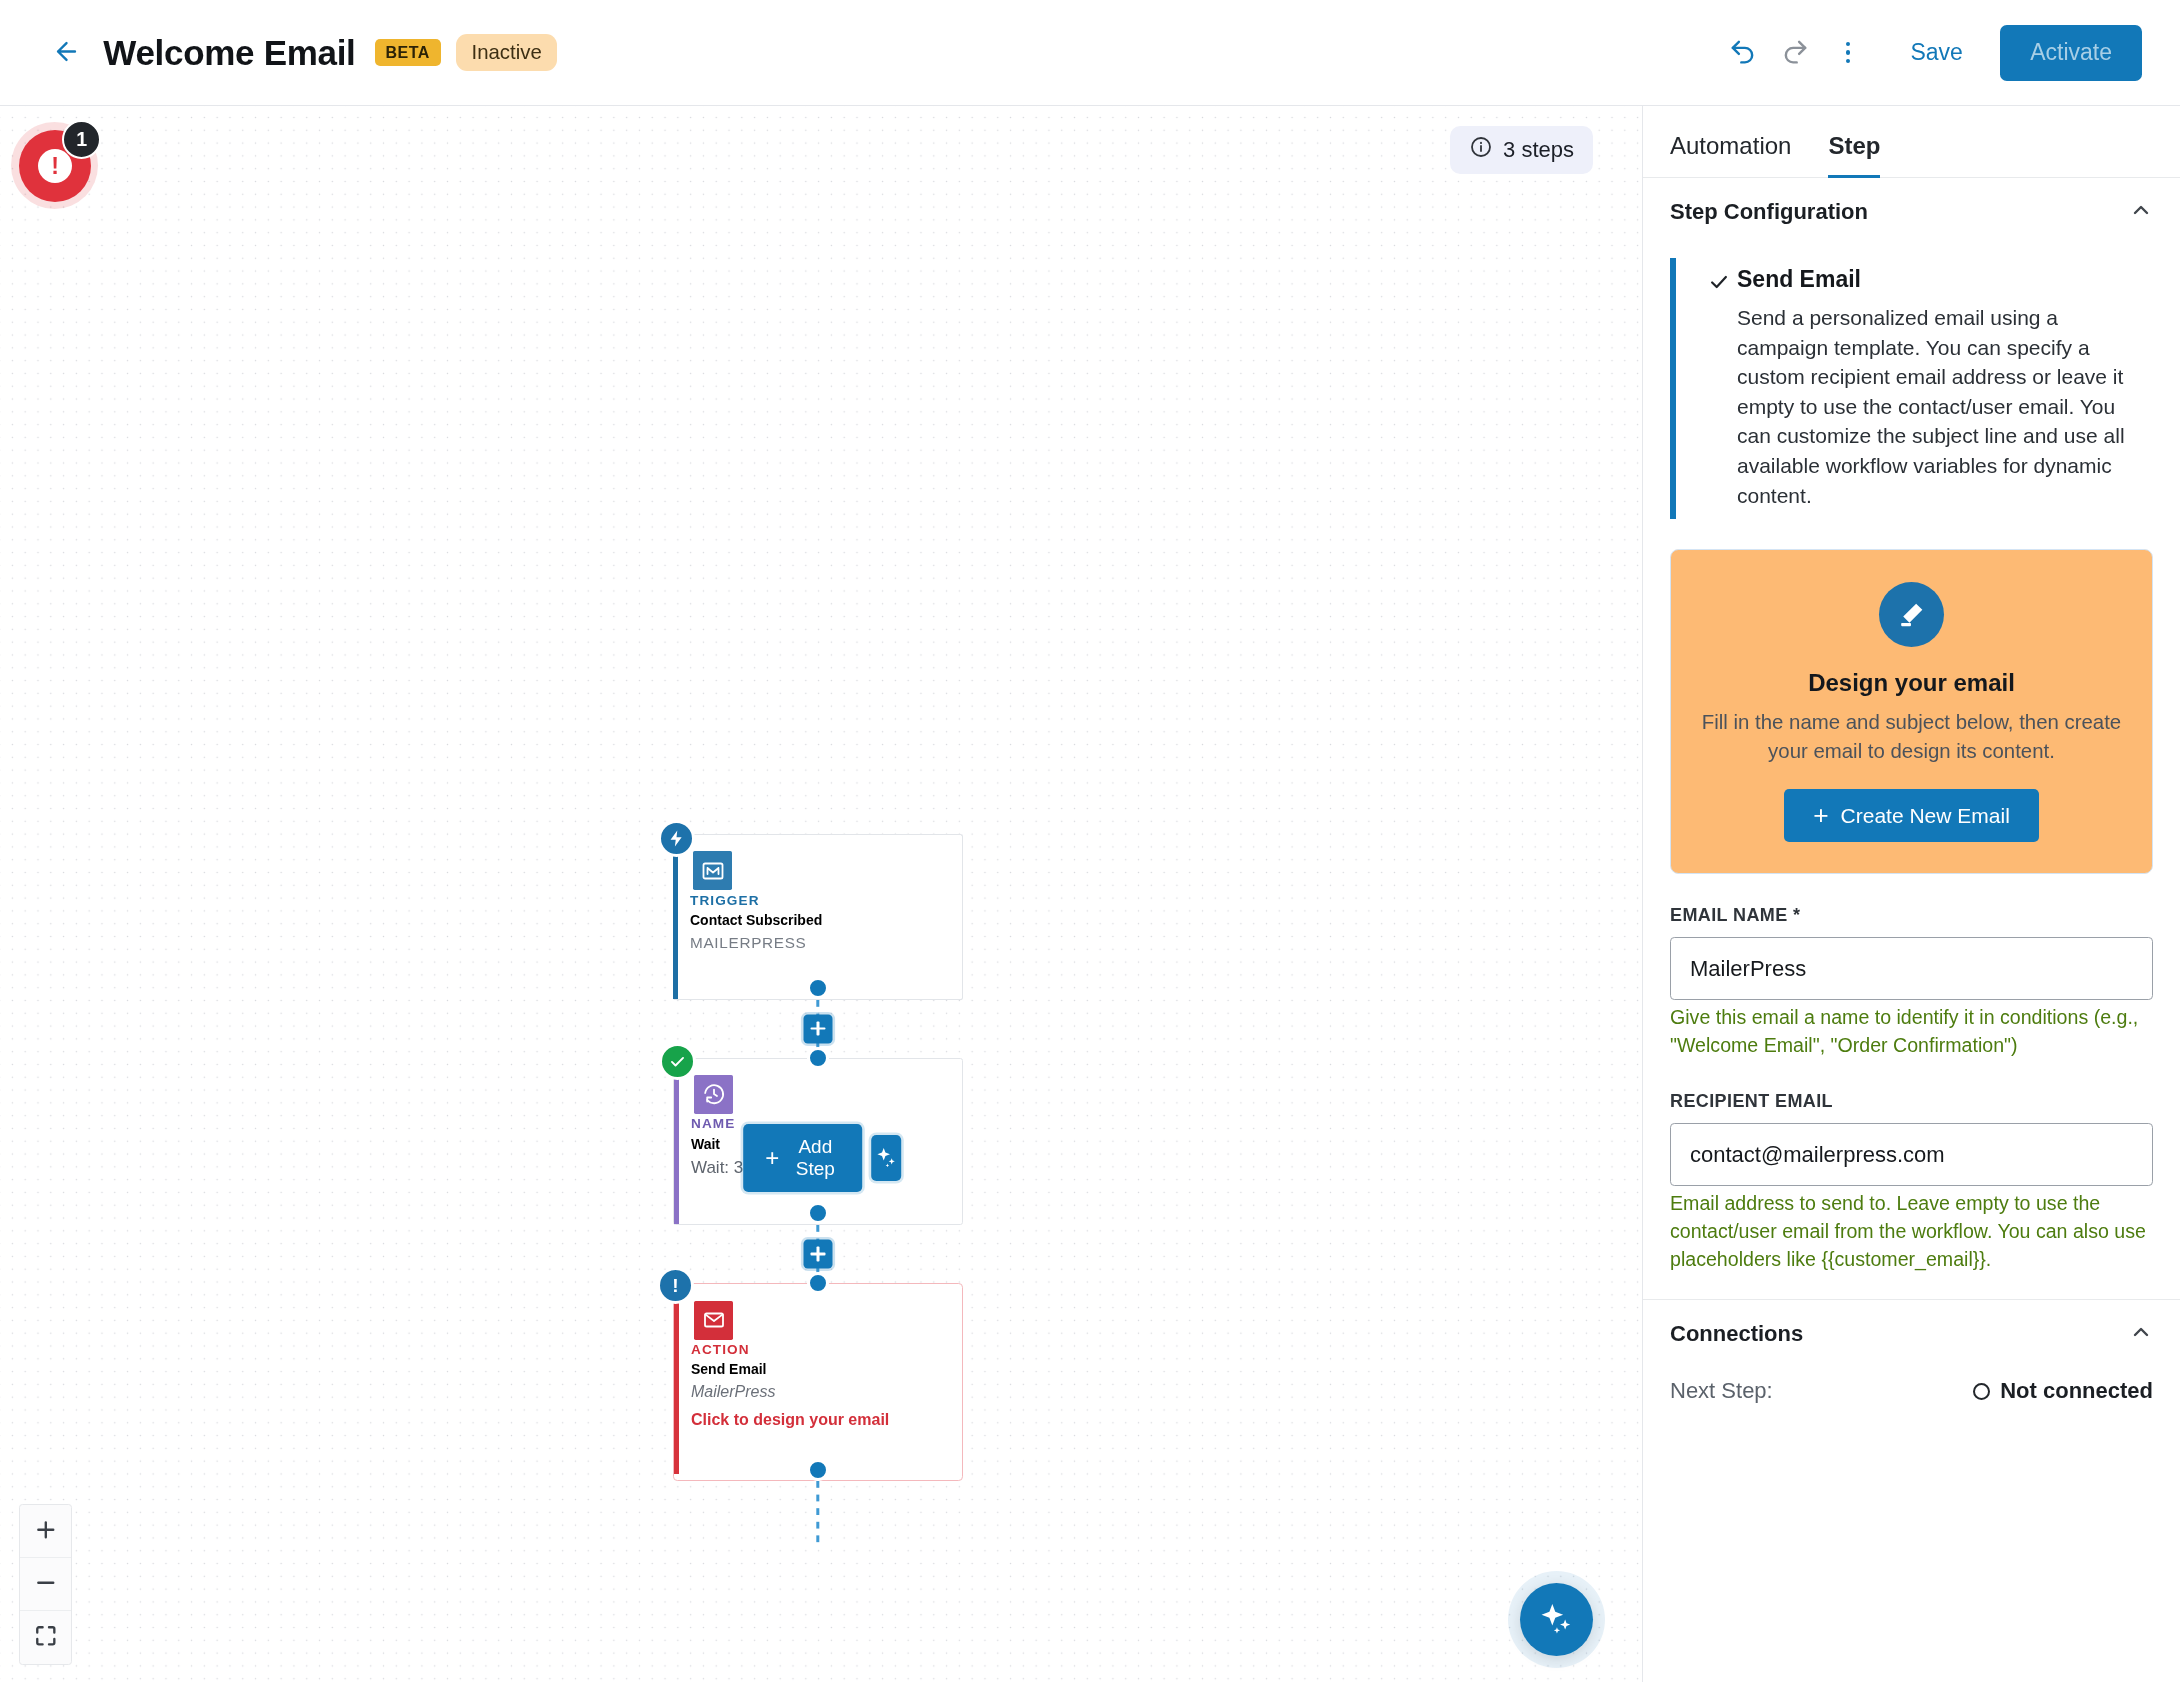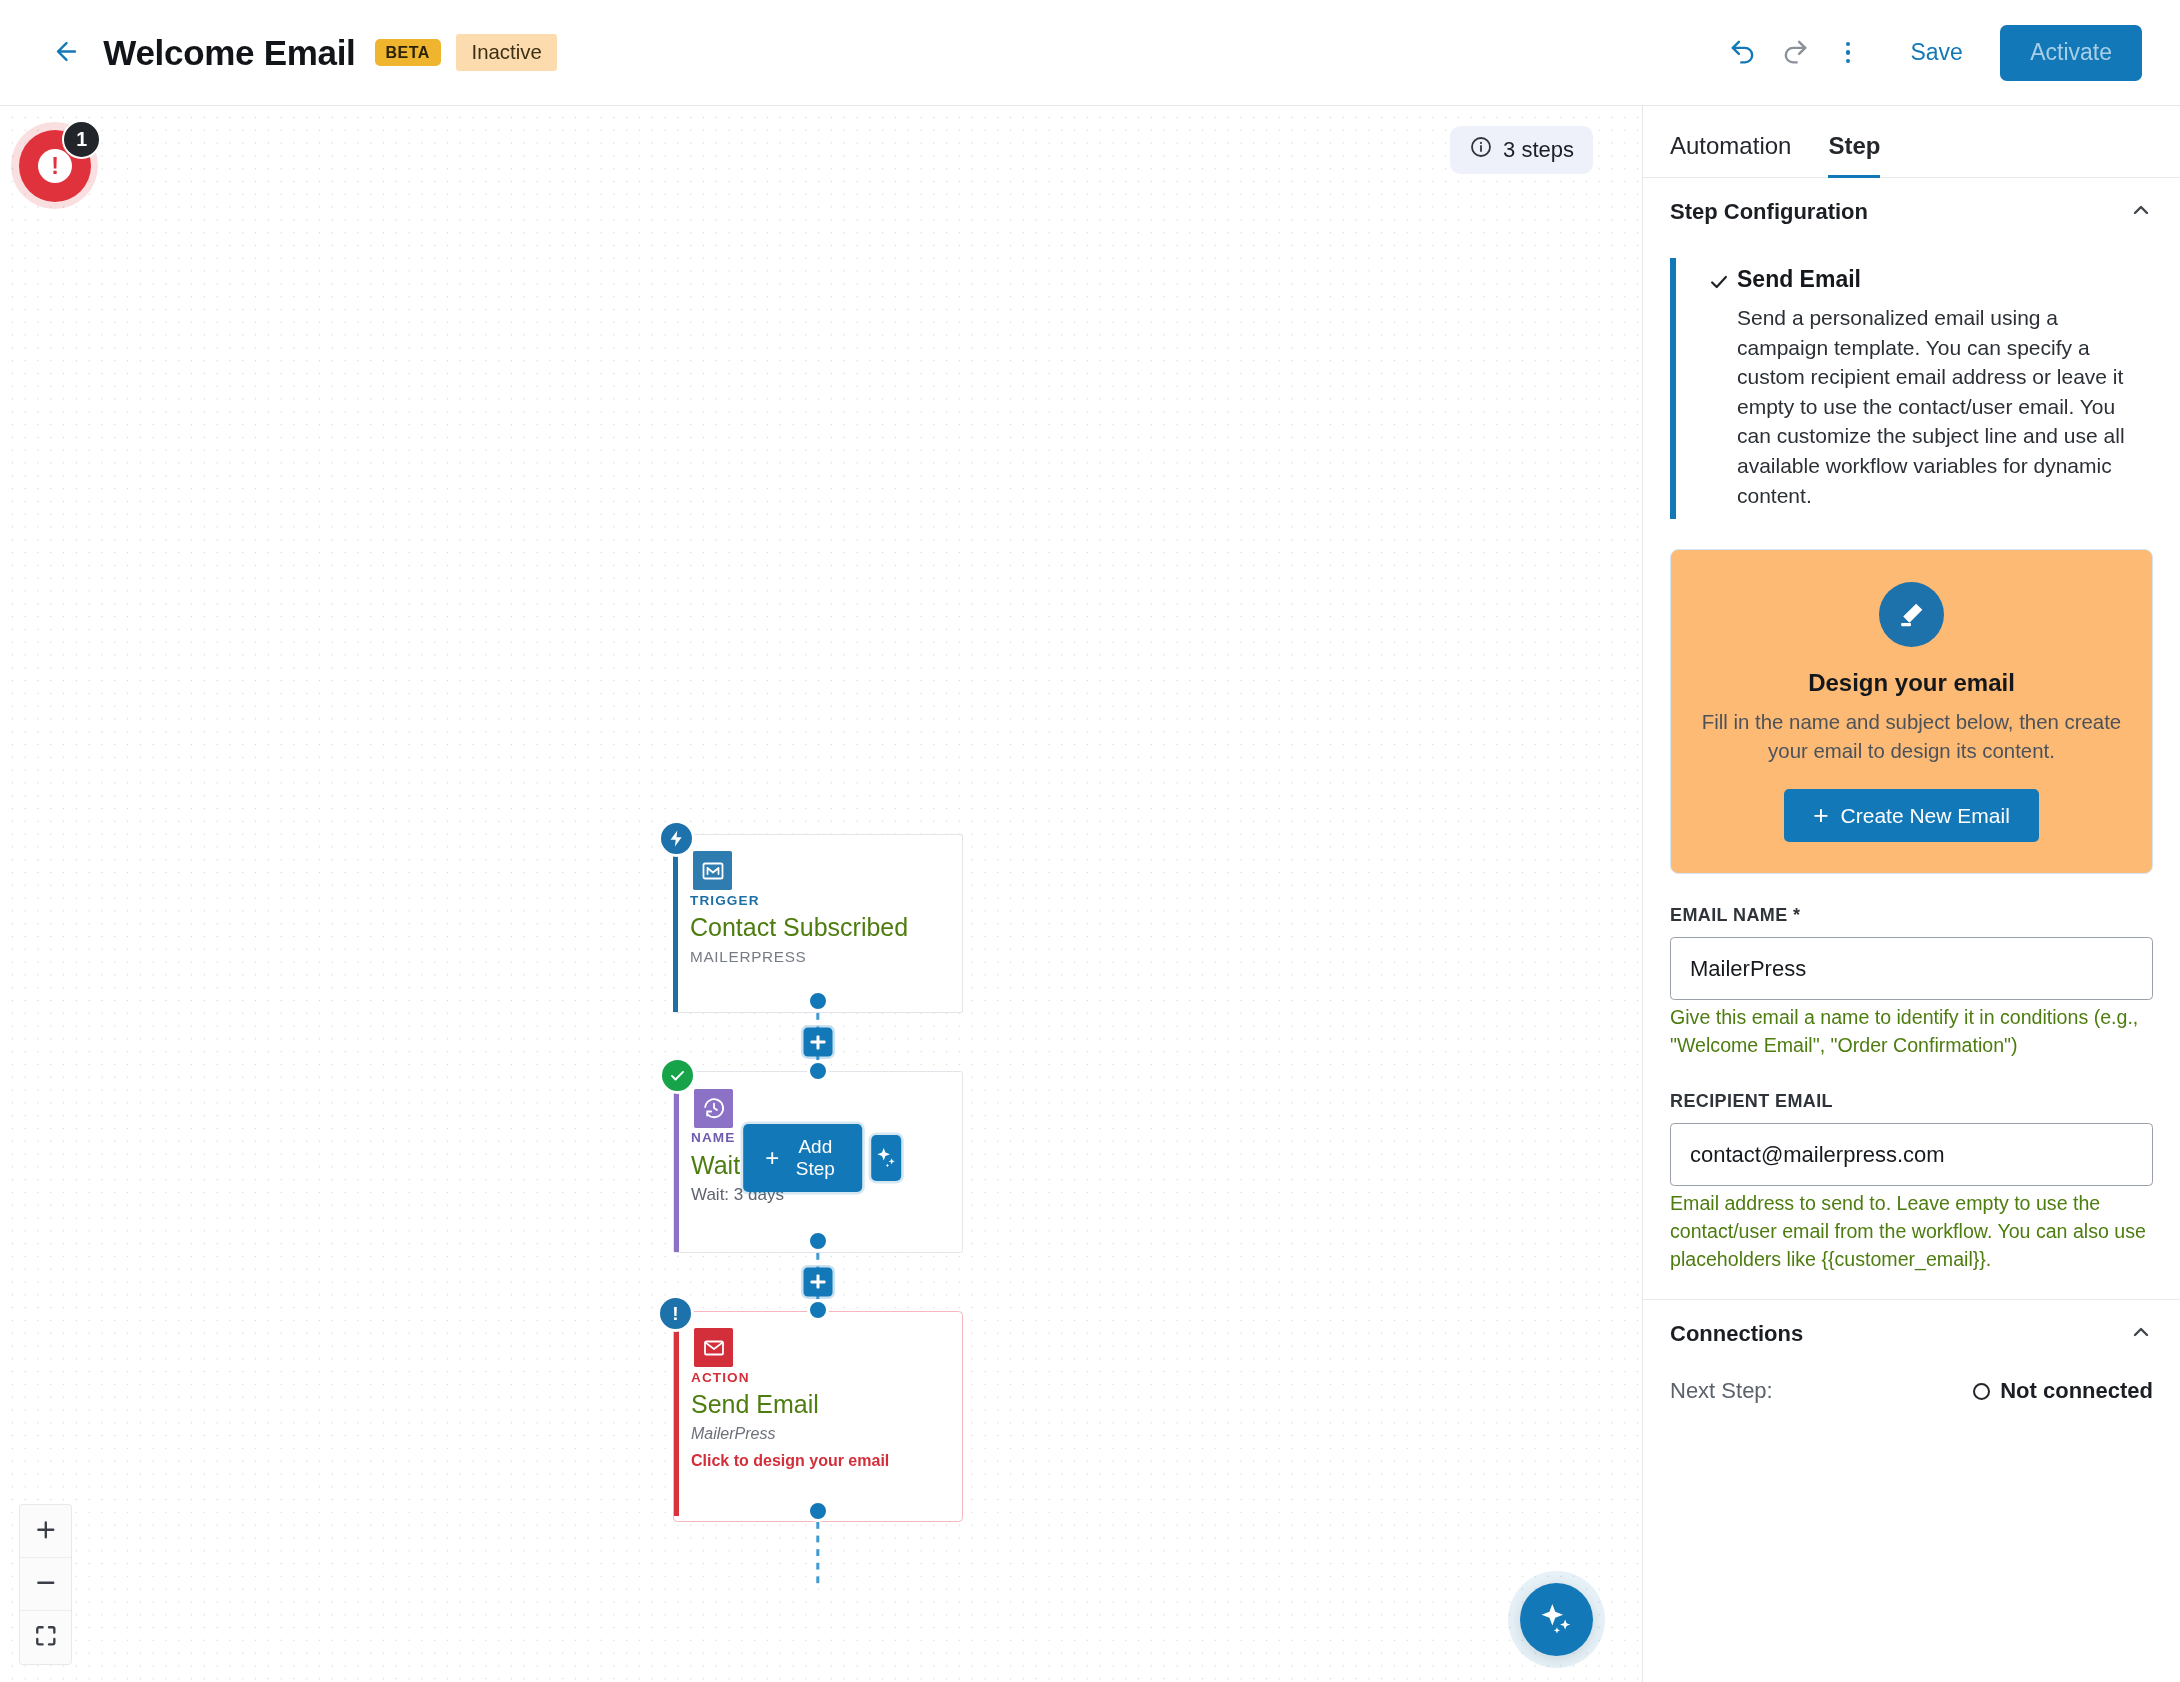--- a/index.html
+++ b/index.html
@@ -29,21 +29,21 @@
     margin-left: 15.3px; letter-spacing: -0.3px;
   }
   .badge-beta {
     margin-left: 19px; background: #efb52e; color: #2b2207;
     font-size: 16px; font-weight: 700; letter-spacing: 0.5px;
     padding: 5.1px 11px; border-radius: 5.1px; line-height: 1;
   }
   .badge-status {
     margin-left: 15.3px; background: #fcdcae; color: #3d2f14;
     font-size: 20.4px; font-weight: 400;
-    padding: 7.7px 15.3px; border-radius: 3px; line-height: 1.1;
+    padding: 7.7px 15.3px; border-radius: 11px; line-height: 1.1;
   }
   .topbar-right {
     margin-left: auto; display: flex; align-items: center; gap: 0px; padding-right: 39px;
   }
   .icon-btn {
     width: 53px; height: 53px; display: flex; align-items: center; justify-content: center;
     cursor: pointer; border-radius: 6.8px;
   }
   .icon-btn svg { width: 29px; height: 29px; fill: none; stroke-width: 2; }
   .undo-ico { stroke: #1278b8; }
@@ -140,21 +140,21 @@
   .node-icon svg { width: 24px; height: 24px; stroke: #ffffff; fill: none; stroke-width: 1.8; }
   .ic-trigger { background: #2e7cb0; }
   .ic-delay  { background: #8b72c6; }
   .ic-action { background: #d32f3a; }
 
   .node-body { margin-left: 17px; flex: 1 1 auto; padding-top: 1.7px; }
   .node-kicker { font-size: 13.6px; font-weight: 700; letter-spacing: 1.1px; line-height: 1.3; }
   .node.trigger .node-kicker { color: #1d6fa5; }
   .node.delay   .node-kicker { color: #6f5bb0; }
   .node.action  .node-kicker { color: #d32f3a; }
-  .node-title { font-size: 25px; font-weight: 400; color: #4d7c0f; margin-top: 2.6px; line-height: 1.25; }
+  .node-title { font-size: 14px; font-weight: 700; color: #000000; margin-top: 2.6px; line-height: 1.25; }
   .node-sub { font-size: 15.3px; color: #767c85; letter-spacing: 0.7px; margin-top: 3.4px; line-height: 1.3; }
   .node-sub.italic { font-style: italic; letter-spacing: 0; font-size: 16px; color: #6b7079; }
   .node-warn { font-size: 16px; color: #d32f3a; font-weight: 600; margin-top: 6.8px; line-height: 1.3; }
 
   .node-kebab { margin-right: 22px; margin-top: 12px; display: flex; flex-direction: column; gap: 4.3px; cursor: pointer; }
   .node-kebab i { width: 4.3px; height: 4.3px; border-radius: 50%; background: #3c4249; display: block; }
 
   
   .node-status {
     position: absolute; left: -15.3px; top: -15.3px; width: 37px; height: 37px;

